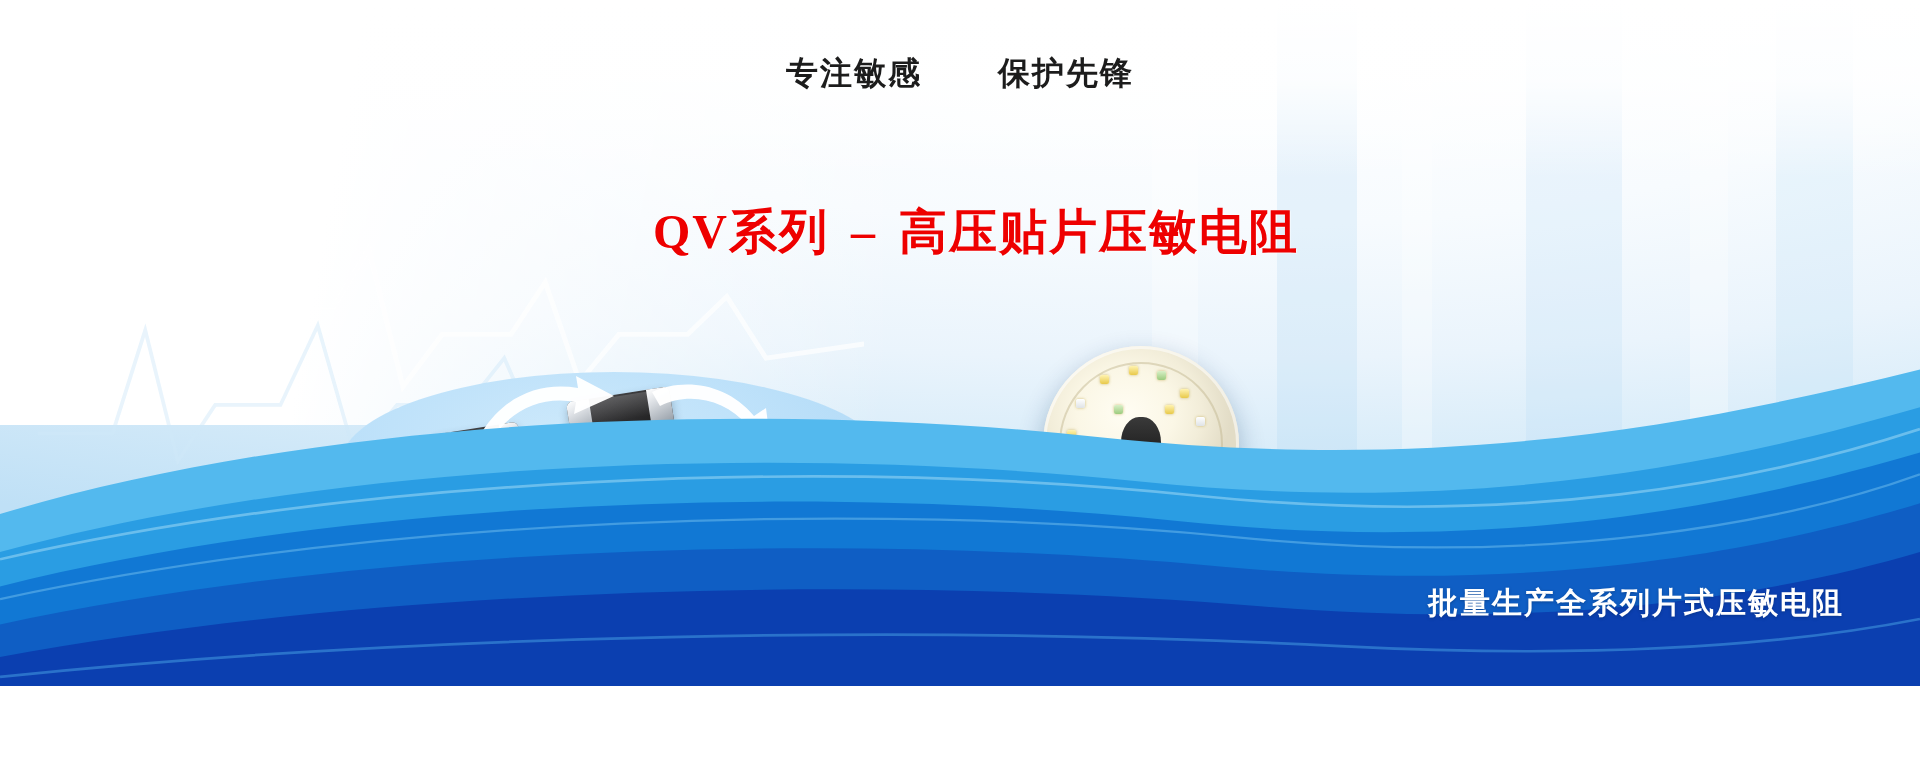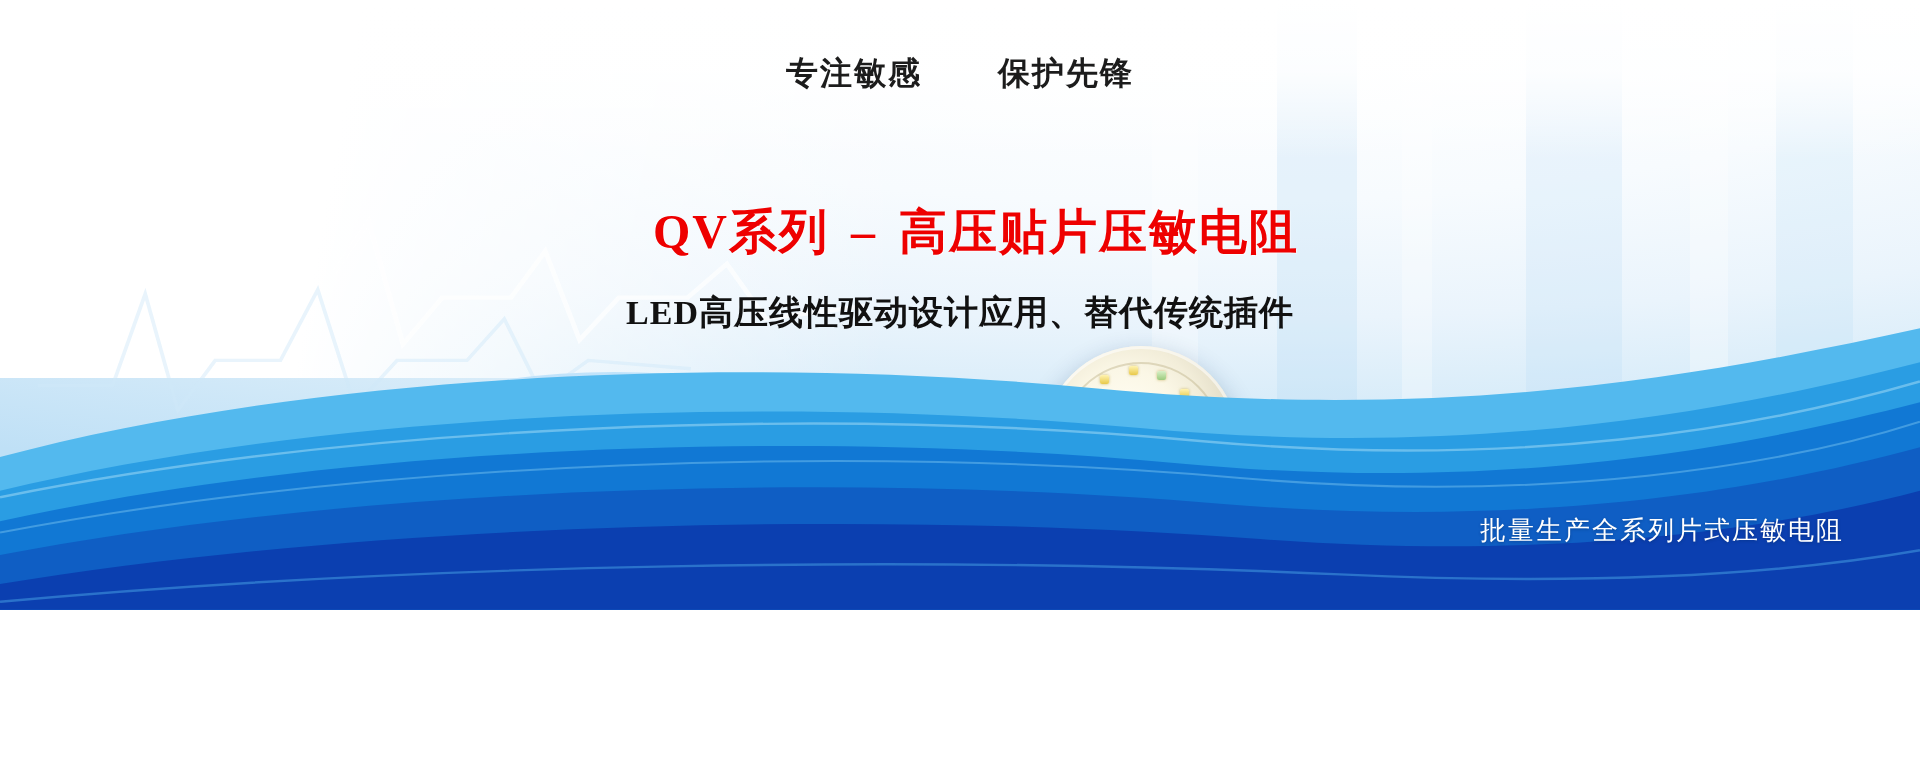--- a/index.html
+++ b/index.html
@@ -2,21 +2,21 @@
 <html lang="zh"><head>
 <meta charset="utf-8">
 <title>QV Series Banner</title>
 <style>
   html,body{margin:0;padding:0;background:#fff;}
   body{font-family:"Liberation Sans","DejaVu Sans",sans-serif;}
 
   .banner{
     position:relative;
     width:1920px;
-    height:610px;
+    height:686px;
     overflow:hidden;
     background:#ffffff;
   }
 
   
   .bg-base{
     position:absolute; inset:0;
     background:
       radial-gradient(115% 80% at 62% 6%, #ffffff 0%, #f7fbfe 34%, #eaf4fc 58%, #d8ecf9 76%, #bfe0f6 100%);
   }
@@ -142,22 +142,22 @@
     font-family:"Liberation Serif","DejaVu Serif",serif;
     font-weight:700;
     font-size:34px;
     letter-spacing:1px;
     color:#111111;
   }
 
   .footnote{
     position:absolute; right:76px; bottom:62px;
     font-family:"Liberation Serif","DejaVu Serif",serif;
-    font-weight:400;
-    font-size:26px;
+    font-weight:700;
+    font-size:30px;
     letter-spacing:2px;
     color:#ffffff;
     text-shadow:0 1px 3px rgba(0,40,90,0.45);
   }
 </style>
 </head>
 <body>
 
 <div class="banner">
 
@@ -251,17 +251,16 @@
     <span class="gap"></span>
     <span>保护先锋</span>
   </div>
 
   <div class="title">
     <span>QV系列</span>
     <span class="dash">–</span>
     <span>高压贴片压敏电阻</span>
   </div>
 
-  <div class="subtitle">LED高压线性驱动设计应用、替代传统插件</div>
 
   <div class="footnote">批量生产全系列片式压敏电阻</div>
 
 </div>
 
 </body></html>

